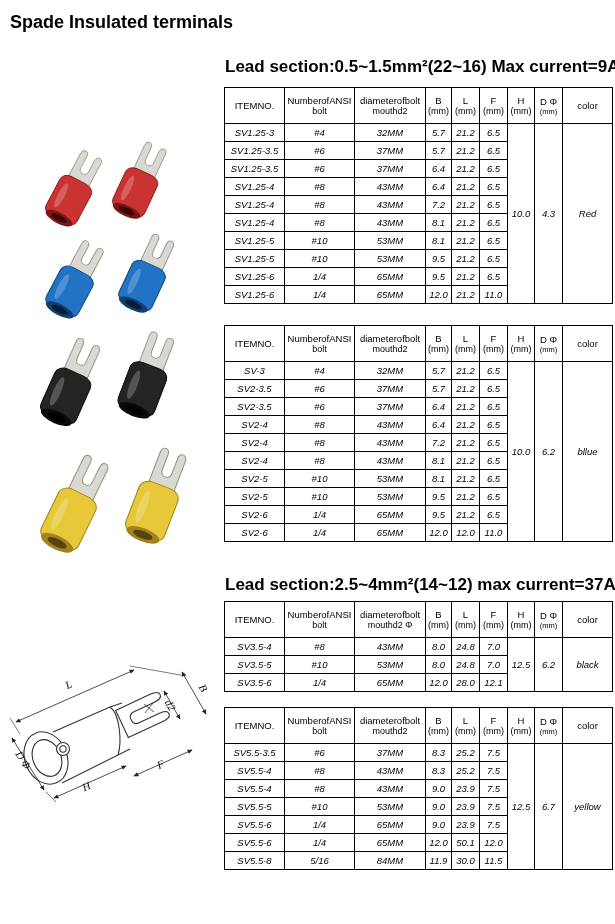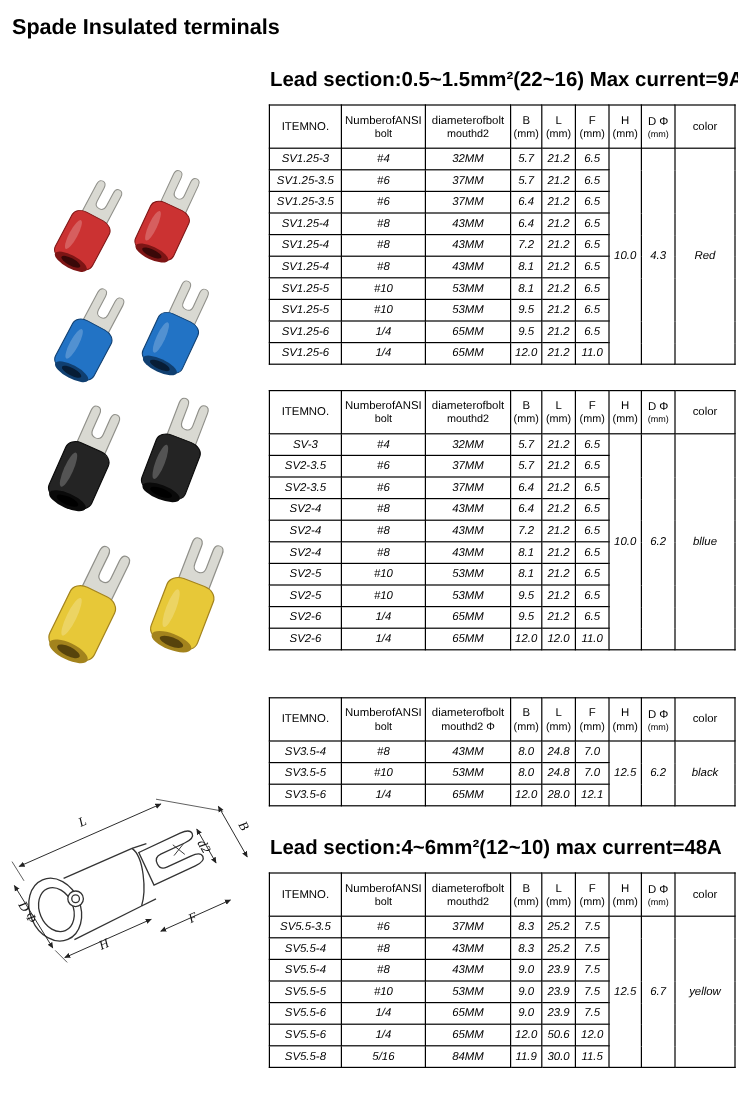--- a/index.html
+++ b/index.html
@@ -448,20 +448,21 @@
             <td>65MM</td>
             <td>12.0</td>
             <td>12.0</td>
             <td>11.0</td>
           </tr>
         </tbody>
       </table>
   </section>
 
   <section class="spec" style="top:575px;">
+    <p class="spec-title">Lead section:2.5~4mm²(14~12) max current=37A</p>
     <table class="spec-table" style="margin-top:6px;">
         <colgroup>
           <col style="width: 60px;">
           <col style="width: 70px;">
           <col style="width: 71px;">
           <col style="width: 26px;">
           <col style="width: 28px;">
           <col style="width: 28px;">
           <col style="width: 27px;">
           <col style="width: 28px;">
@@ -531,21 +532,20 @@
             <td>65MM</td>
             <td>12.0</td>
             <td>28.0</td>
             <td>12.1</td>
           </tr>
         </tbody>
       </table>
   </section>
 
   <section class="spec" style="top:697px;">
-    <p class="spec-title">Lead section:4~6mm²(12~10) max current=48A</p>
     <table class="spec-table" style="margin-top:10px;">
         <colgroup>
           <col style="width: 60px;">
           <col style="width: 70px;">
           <col style="width: 71px;">
           <col style="width: 26px;">
           <col style="width: 28px;">
           <col style="width: 28px;">
           <col style="width: 27px;">
           <col style="width: 28px;">
@@ -631,21 +631,21 @@
             <td>65MM</td>
             <td>9.0</td>
             <td>23.9</td>
             <td>7.5</td>
           </tr>
           <tr>
             <td>SV5.5-6</td>
             <td>1/4</td>
             <td>65MM</td>
             <td>12.0</td>
-            <td>50.6</td>
+            <td>50.1</td>
             <td>12.0</td>
           </tr>
           <tr>
             <td>SV5.5-8</td>
             <td>5/16</td>
             <td>84MM</td>
             <td>11.9</td>
             <td>30.0</td>
             <td>11.5</td>
           </tr>

